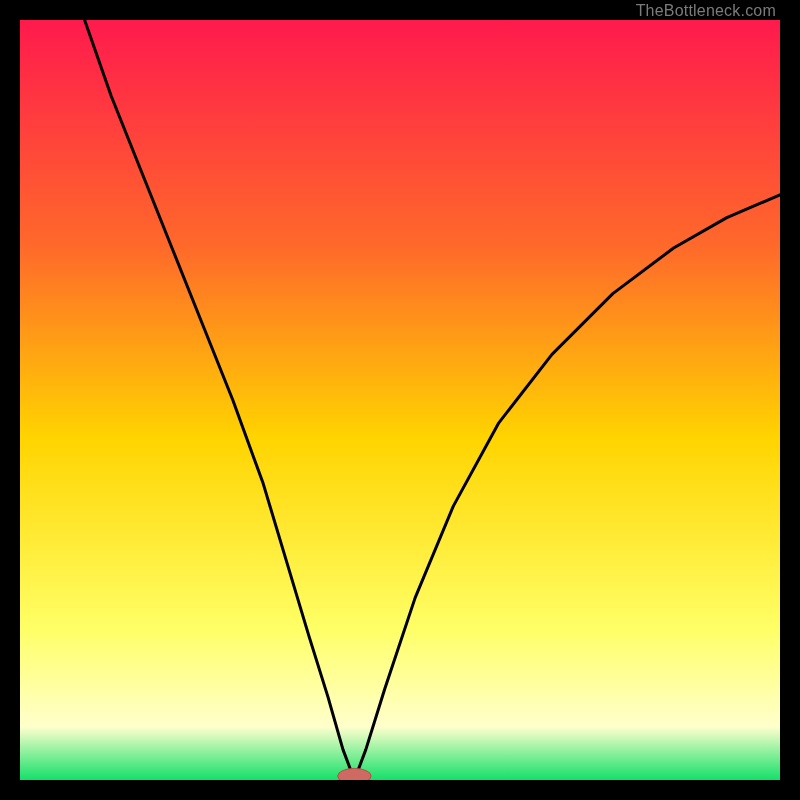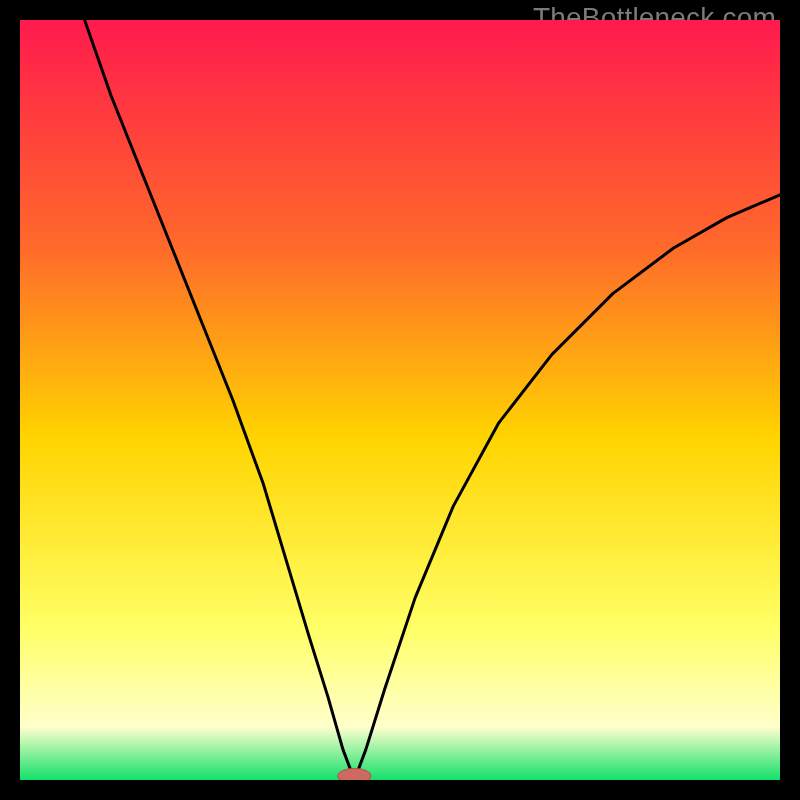--- a/index.html
+++ b/index.html
@@ -24,21 +24,21 @@
     left: 0;
     top: 0;
     width: 760px;
     height: 760px;
   }
   .watermark {
     position: absolute;
     top: 2px;
     right: 24px;
     color: #7b7b7b;
-    font-size: 28px;
+    font-size: 16px;
     font-weight: 500;
     letter-spacing: 0.2px;
   }
 </style>
 </head>
 <body>
 
 <div class="watermark">TheBottleneck.com</div>
 
 <div class="frame">

